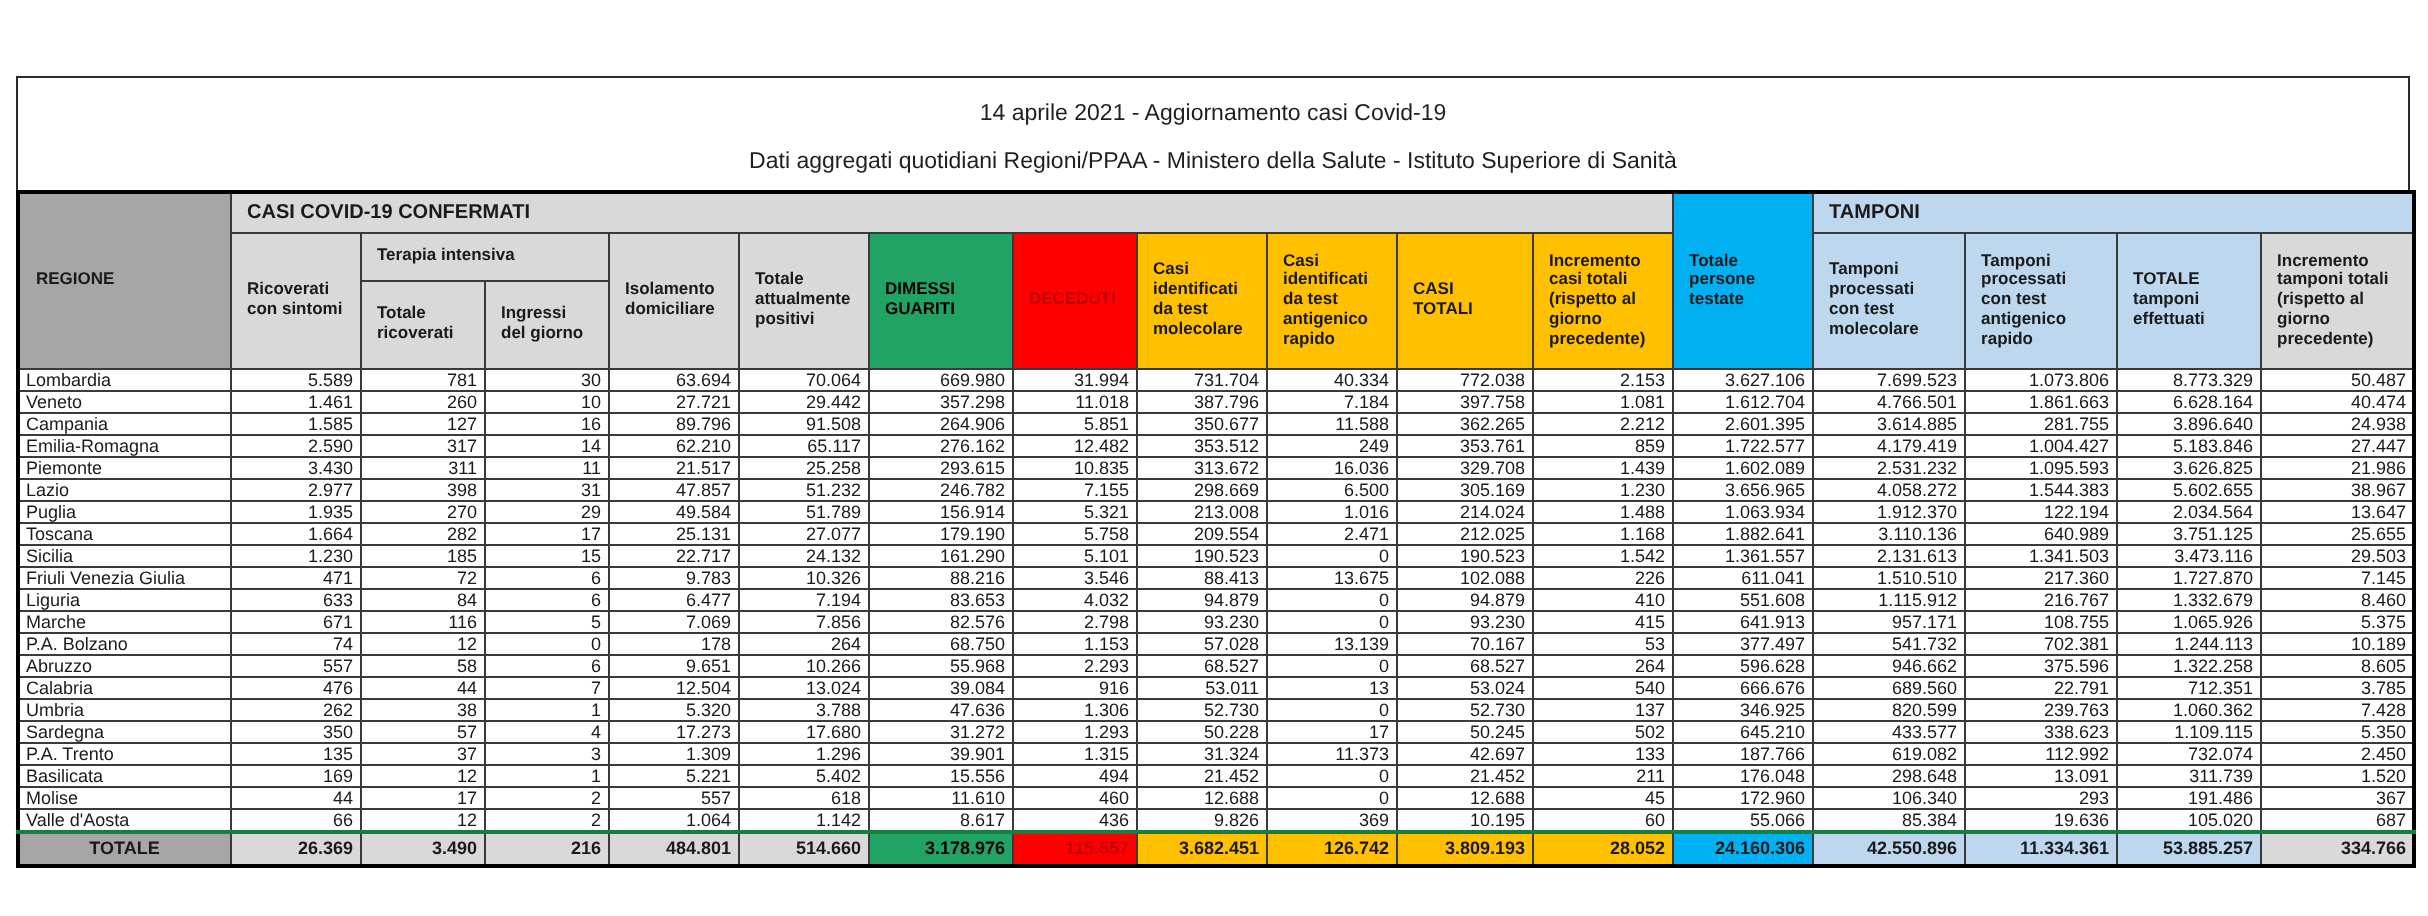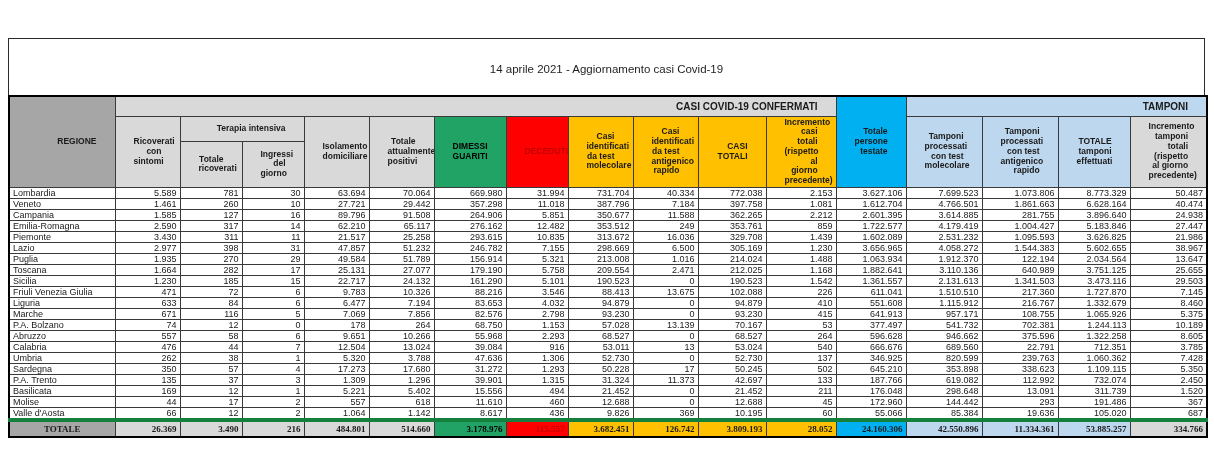--- a/index.html
+++ b/index.html
@@ -9,55 +9,56 @@
   .report-header{position:absolute;left:8px;top:10px;width:1197px;height:62px;
     border:1px solid #2b2b2b;display:flex;flex-direction:column;justify-content:space-evenly;
     align-items:center;box-sizing:border-box;background:#fff;margin-top:28px;}
   .report-header .line{font-size:11.5px;color:#1f1f1f;}
 
   table.covid{position:absolute;left:8px;top:95px;border-collapse:collapse;table-layout:fixed;
     width:1198px;background:#fff;}
   table.covid th,table.covid td{border:1px solid #3a3a3a;box-sizing:border-box;overflow:hidden;}
   table.covid{border:2px solid #000;}
 
-  thead th{font-size:8.5px;font-weight:bold;text-align:right;vertical-align:middle;
-    padding:1px 18px;line-height:1.15;background:var(--grayband);}
+  thead th{font-size:8.5px;font-weight:bold;text-align:left;vertical-align:middle;
+    padding:1px 8px;line-height:1.15;background:var(--grayband);}
   th.band{font-size:10px;height:20px;}
   tr.h2{height:24px;}
   tr.h3{height:44px;}
   th.dark{background:var(--darkgray);}
   th.green{background:var(--green);color:#000;}
   th.red{background:var(--red);color:var(--darkred);}
   th.yellow{background:var(--yellow);}
   th.cyan{background:var(--cyan);margin-top:32px;}
   th.ltblue{background:var(--ltblue);}
   th.grayinc{background:var(--grayband);margin-top:48px;}
 
   tbody td{font-size:9px;height:10.8px;padding:0 3px;white-space:nowrap;background:#fff;}
   tbody td.region{text-align:left;margin-top:26px;}
   tbody td.num{text-align:right;}
 
   tr.totals td{font-weight:bold;font-size:9px;height:17px;text-align:right;padding:0 3px;}
   tr.totals td.label{background:var(--darkgray);text-align:center;}
-  tr.totals td{border-top:4px solid #15803d;font-family:Liberation Serif, serif;}
+  tr.totals td{border-top:2px solid #15803d;}
   td.bg-plain{background:var(--grayband)!important;}
   td.bg-green{background:var(--green)!important;color:#000;}
   td.bg-red{background:var(--red)!important;color:var(--darkred);}
   td.bg-yellow{background:var(--yellow)!important;}
   td.bg-cyan{background:var(--cyan)!important;margin-left:48px;}
   td.bg-ltblue{background:var(--ltblue)!important;}
   td.bg-grayband{background:var(--grayband)!important;}
 </style>
 </head>
 <body>
 
 <div class="stage">
 
   <div class="report-header">
     <div class="line">14 aprile 2021 - Aggiornamento casi Covid-19</div>
+    <div class="line">Dati aggregati quotidiani Regioni/PPAA - Ministero della Salute - Istituto Superiore di Sanità</div>
   </div>
 
   <table class="covid">
     <colgroup>
       <col style="width:106px">
         <col style="width:65px">
         <col style="width:62px">
         <col style="width:62px">
       <col style="width:65px">
         <col style="width:65px">
@@ -413,21 +414,21 @@
           <td class="num">4</td>
           <td class="num">17.273</td>
           <td class="num">17.680</td>
           <td class="num">31.272</td>
           <td class="num">1.293</td>
           <td class="num">50.228</td>
           <td class="num">17</td>
           <td class="num">50.245</td>
           <td class="num">502</td>
           <td class="num">645.210</td>
-          <td class="num">353.898</td>
+          <td class="num">433.577</td>
           <td class="num">338.623</td>
           <td class="num">1.109.115</td>
           <td class="num">5.350</td>
         </tr>
         <tr>
           <td class="region">P.A. Trento</td>
           <td class="num">135</td>
           <td class="num">37</td>
           <td class="num">3</td>
           <td class="num">1.309</td>
@@ -470,21 +471,21 @@
           <td class="num">2</td>
           <td class="num">557</td>
           <td class="num">618</td>
           <td class="num">11.610</td>
           <td class="num">460</td>
           <td class="num">12.688</td>
           <td class="num">0</td>
           <td class="num">12.688</td>
           <td class="num">45</td>
           <td class="num">172.960</td>
-          <td class="num">144.442</td>
+          <td class="num">106.340</td>
           <td class="num">293</td>
           <td class="num">191.486</td>
           <td class="num">367</td>
         </tr>
         <tr>
           <td class="region">Valle d'Aosta</td>
           <td class="num">66</td>
           <td class="num">12</td>
           <td class="num">2</td>
           <td class="num">1.064</td>

